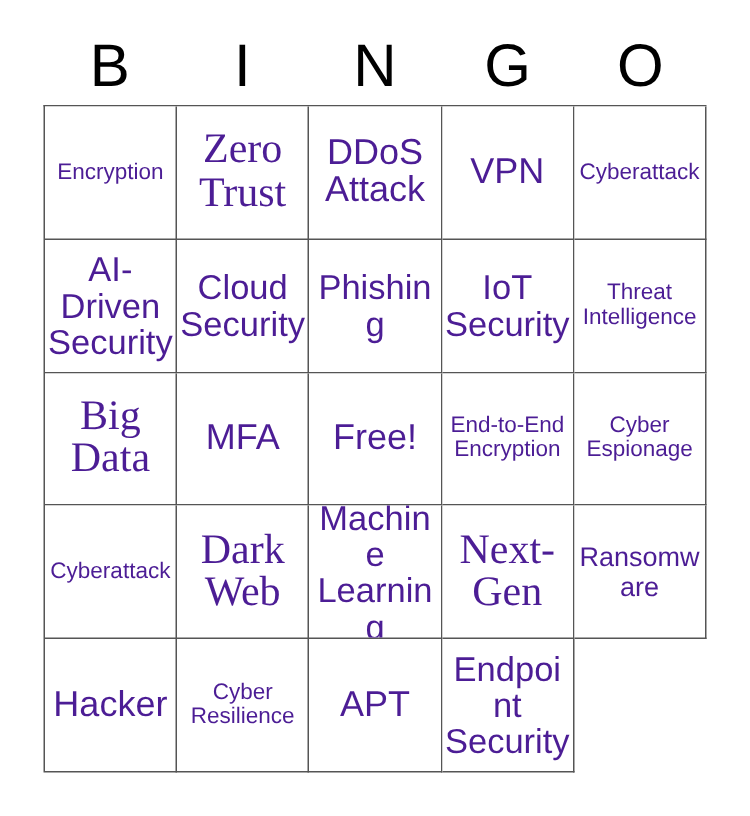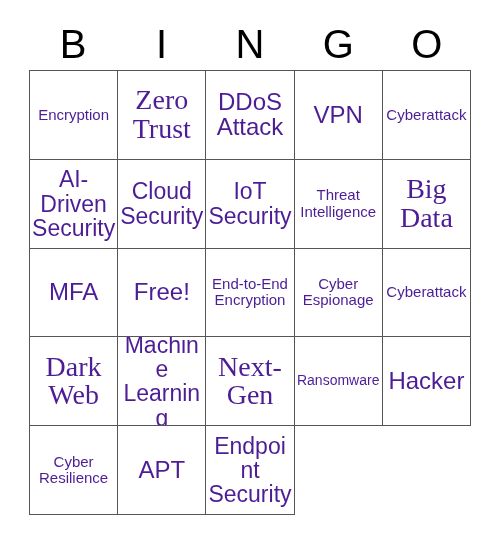--- a/index.html
+++ b/index.html
@@ -77,21 +77,21 @@
   .cell-text {
     display: block;
     width: 100%;
     color: #4c1d95;
     line-height: 1.02;
     word-wrap: break-word;
     hyphens: none;
   }
 
   
-  .fs-xs  { font-size: 14px; line-height: 1.12; }
+  .fs-xs  { font-size: 18px; line-height: 1.12; }
   .fs-sm  { font-size: 15px; line-height: 1.1; }
   .fs-md  { font-size: 23px; line-height: 1.06; }
   .fs-lg  { font-size: 24px; line-height: 1.04; }
   .fs-xl  { font-size: 28px; line-height: 1.02; font-family: Liberation Serif, serif; }
   .fs-xxl { font-size: 24px; line-height: 1.0; }
 </style>
 </head>
 <body>
 
 <div class="card">
@@ -118,20 +118,23 @@
         <span class="cell-text fs-xxl">VPN</span>
       </div>
       <div class="cell">
         <span class="cell-text fs-sm">Cyberattack</span>
       </div>
       <div class="cell">
         <span class="cell-text fs-md">AI-Driven Security</span>
       </div>
       <div class="cell">
         <span class="cell-text fs-md">Cloud Security</span>
+      </div>
+      <div class="cell">
+        <span class="cell-text fs-md">Phishing</span>
       </div>
       <div class="cell">
         <span class="cell-text fs-md">IoT Security</span>
       </div>
       <div class="cell">
         <span class="cell-text fs-sm">Threat Intelligence</span>
       </div>
       <div class="cell">
         <span class="cell-text fs-xl">Big Data</span>
       </div>

